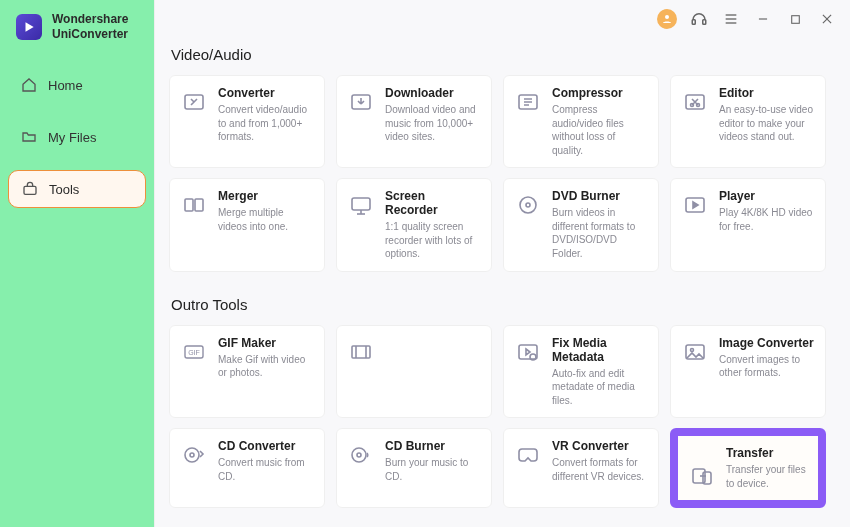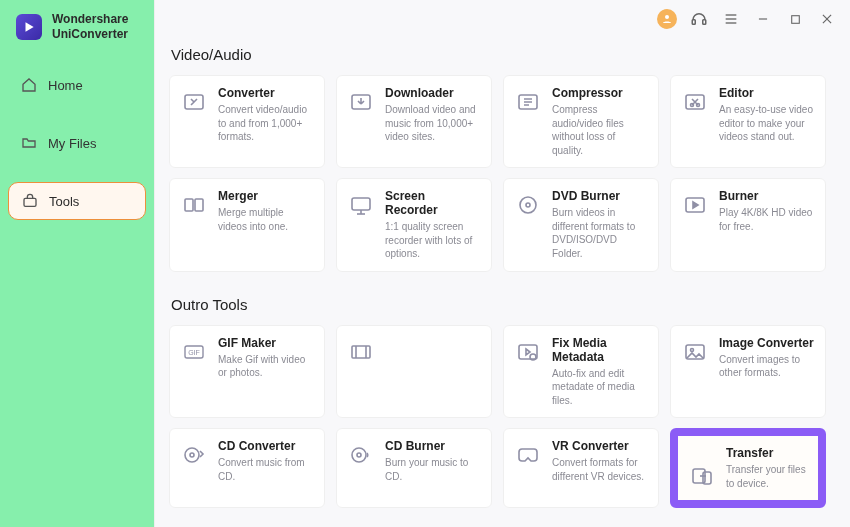--- a/index.html
+++ b/index.html
@@ -36,21 +36,21 @@
     justify-content: center;
   }
   .brand-logo svg { width: 14px; height: 14px; }
   .brand-text {
     margin-left: 10px;
     font-size: 12px;
     line-height: 1.25;
     font-weight: 600;
     color: #2b2b2b;
   }
-  .nav { display: flex; flex-direction: column; gap: 20px; padding: 0 8px; }
+  .nav { display: flex; flex-direction: column; gap: 14px; padding: 0 8px; }
   .nav-item {
     display: flex;
     align-items: center;
     height: 38px;
     padding: 0 12px;
     border-radius: 10px;
     font-size: 13px;
     color: #333;
     cursor: pointer;
   }
@@ -322,21 +322,21 @@
       </div>
 
       <div class="card">
         <div class="card-ico">
           <svg width="24" height="24" viewBox="0 0 24 24" fill="none" stroke="currentColor" stroke-width="1.6">
               <rect x="3" y="5" width="18" height="14" rx="2"></rect>
               <path d="M10 9l5 3-5 3z" fill="currentColor"></path>
             </svg>
         </div>
         <div class="card-body">
-          <div class="card-title">Burner</div>
+          <div class="card-title">Player</div>
           <div class="card-desc">Play 4K/8K HD video for free.</div>
         </div>
       </div>
 
     </div>
   </section>
 
   <section class="section">
     <h2 class="section-title">Outro Tools</h2>
     <div class="grid">

